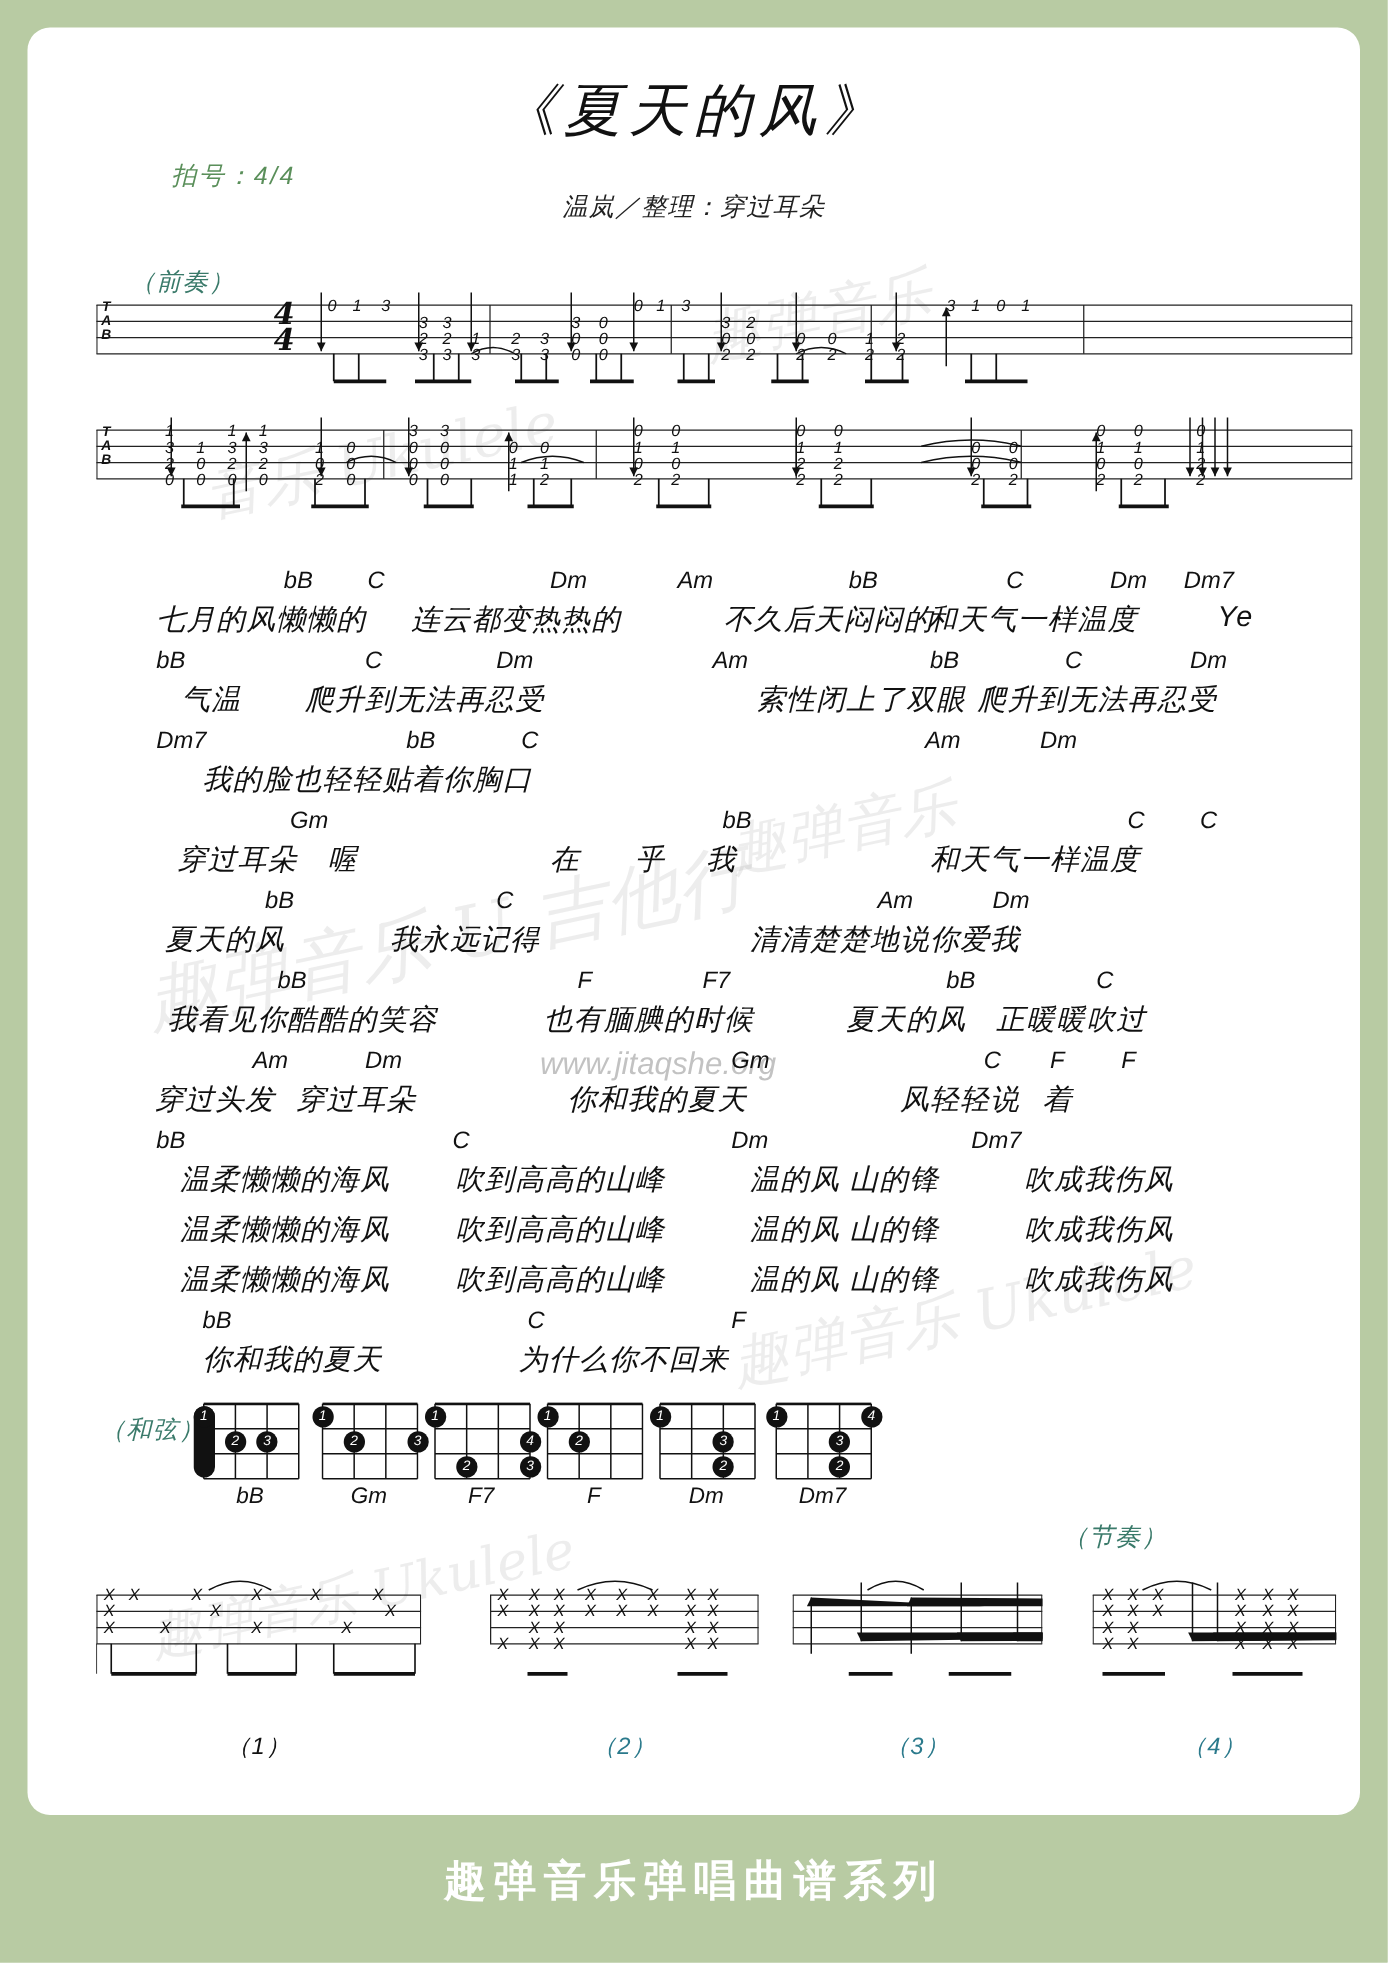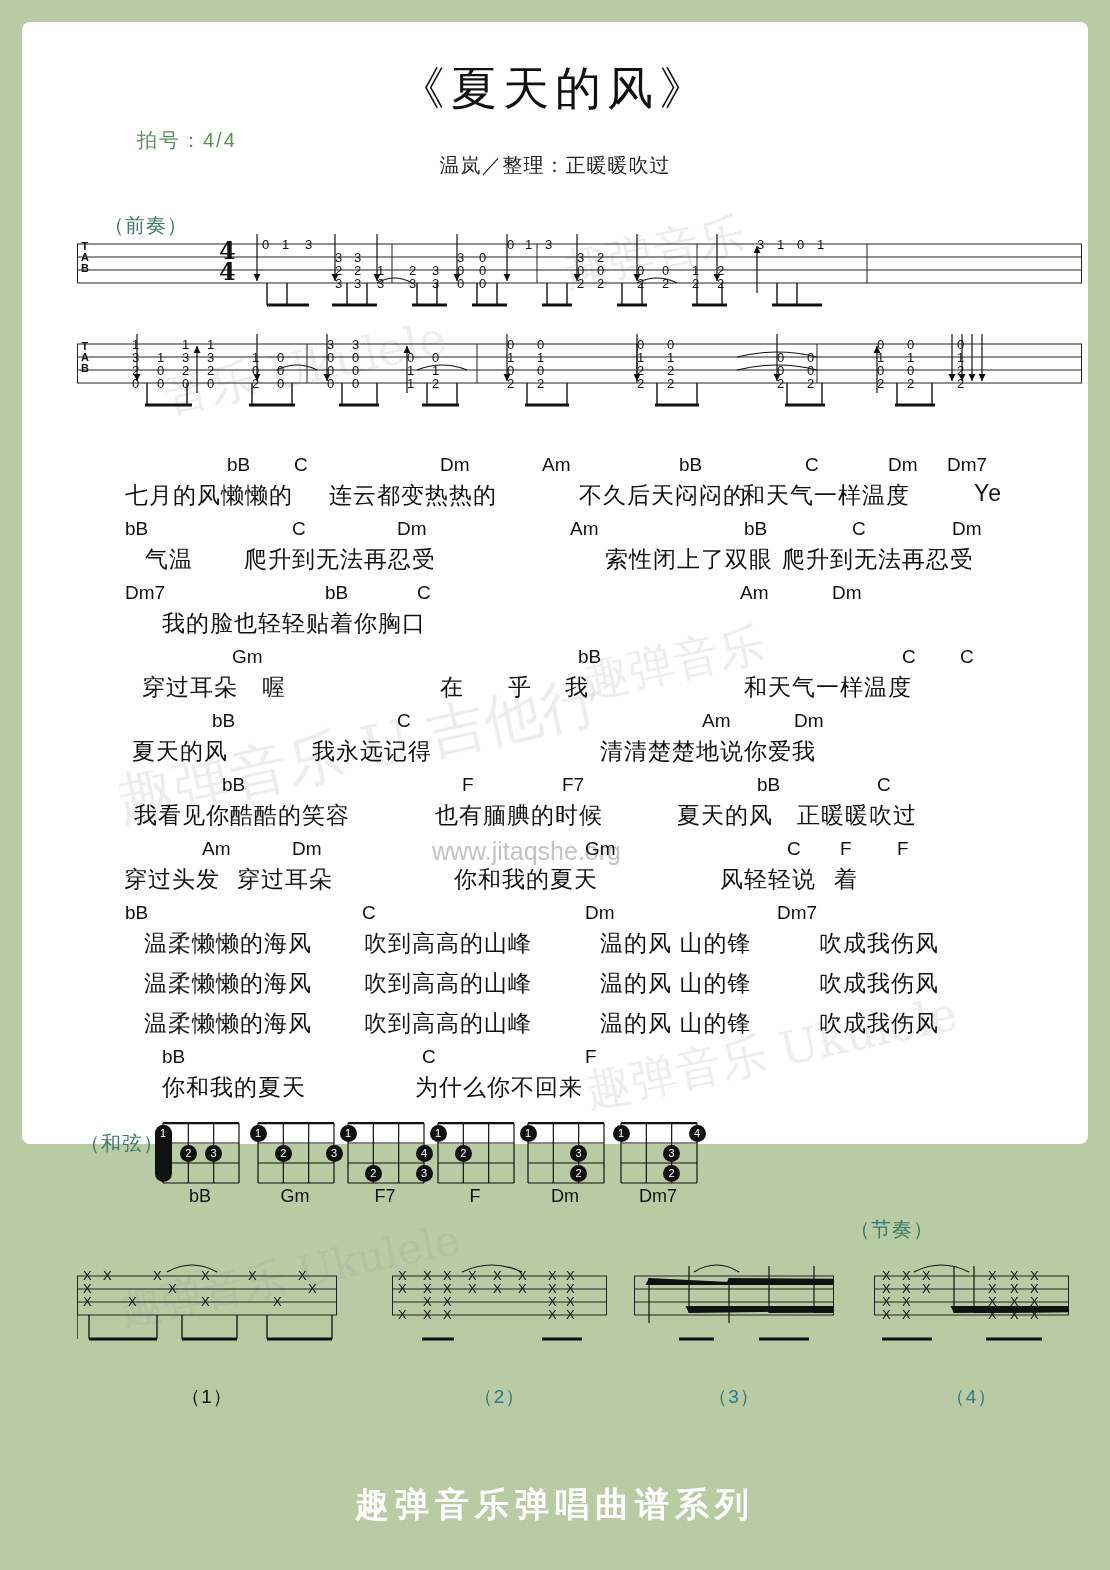--- a/index.html
+++ b/index.html
@@ -13,23 +13,24 @@
     height: 1570px;
     background: #b8cba3;
     position: relative;
     overflow: hidden;
   }
   .page {
     position: absolute;
     left: 22px;
     top: 22px;
     width: 1066px;
-    height: 1122px;
+    height: 1430px;
     background: #ffffff;
-    border-radius: 8px;
+    border-radius: 18px;
+    font-style: italic;
   }
   .title {
     position: absolute;
     left: 0; right: 0;
     top: 36px;
     text-align: center;
     font-family: "DejaVu Serif", serif;
     font-size: 46px;
     letter-spacing: 6px;
     color: #111;
@@ -187,21 +188,21 @@
     letter-spacing: 6px;
     font-weight: bold;
   }
 </style>
 </head>
 <body>
 
 <div class="page">
 
   <div class="title">《夏天的风》</div>
-  <div class="subtitle">温岚／整理：正暖暖吹过</div>
+  <div class="subtitle">温岚／整理：穿过耳朵</div>
   <div class="meter">拍号：4/4</div>
 
   <div class="sec-label intro-label">（前奏）</div>
 
   <div class="wm wm1">趣弹音乐</div>
   <div class="wm wm2">音乐 Ukulele</div>
   <div class="wm wm3">趣弹音乐</div>
   <div class="wm wm4">趣弹音乐 U 吉他行</div>
   <div class="wm wm5">趣弹音乐 Ukulele</div>
   <div class="wm wm6">趣弹音乐 Ukulele</div>

